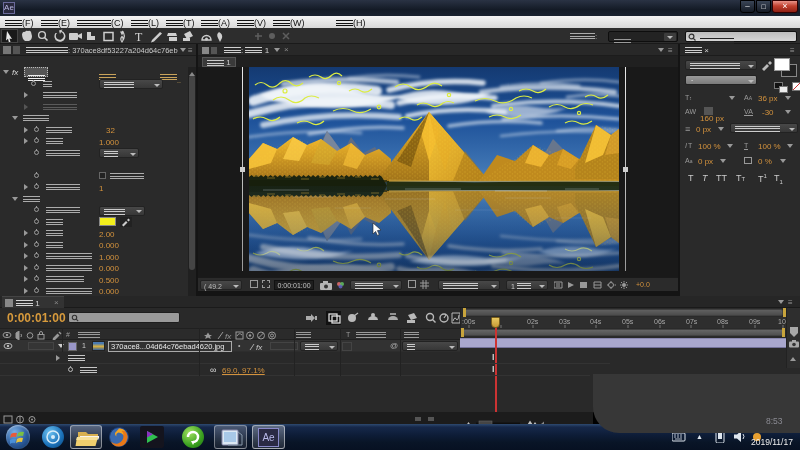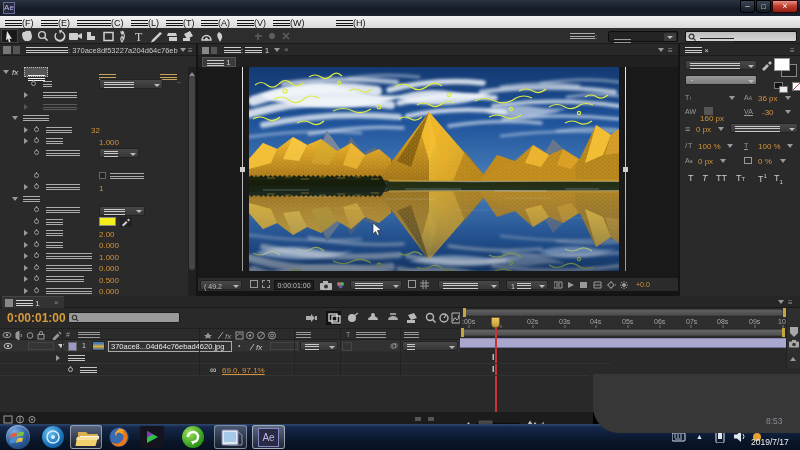--- a/index.html
+++ b/index.html
@@ -116,21 +116,21 @@
 
     <div class="abs" style="left:0;top:46px;width:188px;height:11px;">
       <span class="tri-d" style="left:12px;top:3px;"></span>
       <span class="fxl" style="left:23px;top:1.5px;"><span class="zh" style="width:26px"></span></span>
     </div>
 
     <div class="abs" style="left:0;top:57.5px;width:188px;height:11px;">
       <span class="tri-r" style="left:24px;top:2px;"></span>
         <span class="swi" style="left:34px;top:2px;"></span>
       <span class="fxl" style="left:46px;top:1.5px;"><span class="zh" style="width:26px"></span></span>
-      <span class="val" style="left:91px;top:1.5px;">32</span>
+      <span class="val" style="left:106px;top:1.5px;">32</span>
     </div>
 
     <div class="abs" style="left:0;top:69px;width:188px;height:11px;">
       <span class="tri-r" style="left:24px;top:2px;"></span>
         <span class="swi" style="left:34px;top:2px;"></span>
       <span class="fxl" style="left:46px;top:1.5px;"><span class="zh" style="width:17px"></span></span>
       <span class="val" style="left:99px;top:1.5px;">1.000</span>
     </div>
 
     <div class="abs" style="left:0;top:80.5px;width:188px;height:11px;">
@@ -740,14 +740,14 @@
   <div class="abs" style="left:696px;top:9px;color:#dfe6ee;font-size:7px;">▲</div>
   <svg class="abs" style="left:714px;top:6px" width="12" height="13">
       <rect x="2" y="0" width="8" height="13" rx="1.5" fill="none" stroke="#dfe6ee"></rect>
       <rect x="4" y="2" width="4" height="7" fill="#dfe6ee"></rect>
     </svg>
   <svg class="abs" style="left:734px;top:7px" width="13" height="11">
       <path d="M0,3.5 h3 l4,-3.5 v11 l-4,-3.5 h-3 Z" fill="#dfe6ee"></path>
       <path d="M9,3 a4,4 0 0 1 0,5" stroke="#dfe6ee" fill="none"></path>
     </svg>
   <div class="abs" style="left:753px;top:9px;width:8px;height:8px;border-radius:50%;background:#e8a030;"></div>
-  <div class="abs" style="left:751px;top:13px;color:#eee;font-size:8.5px;">2019/7/17</div>
+  <div class="abs" style="left:751px;top:13px;color:#eee;font-size:8.5px;">2019/11/17</div>
 </div>
 
 </body></html>

